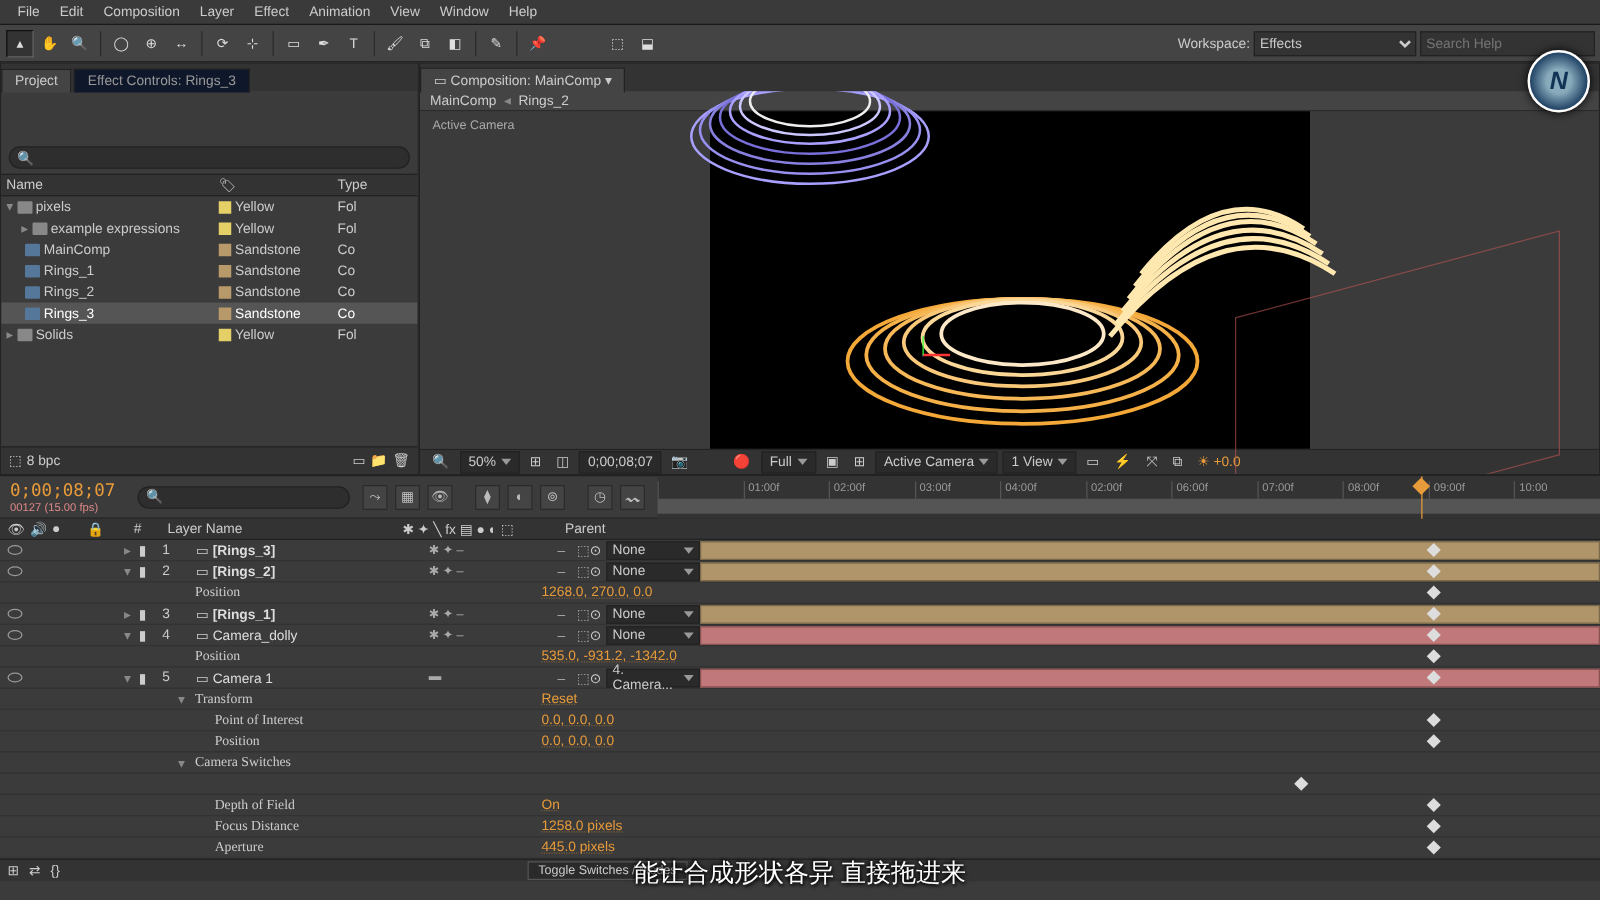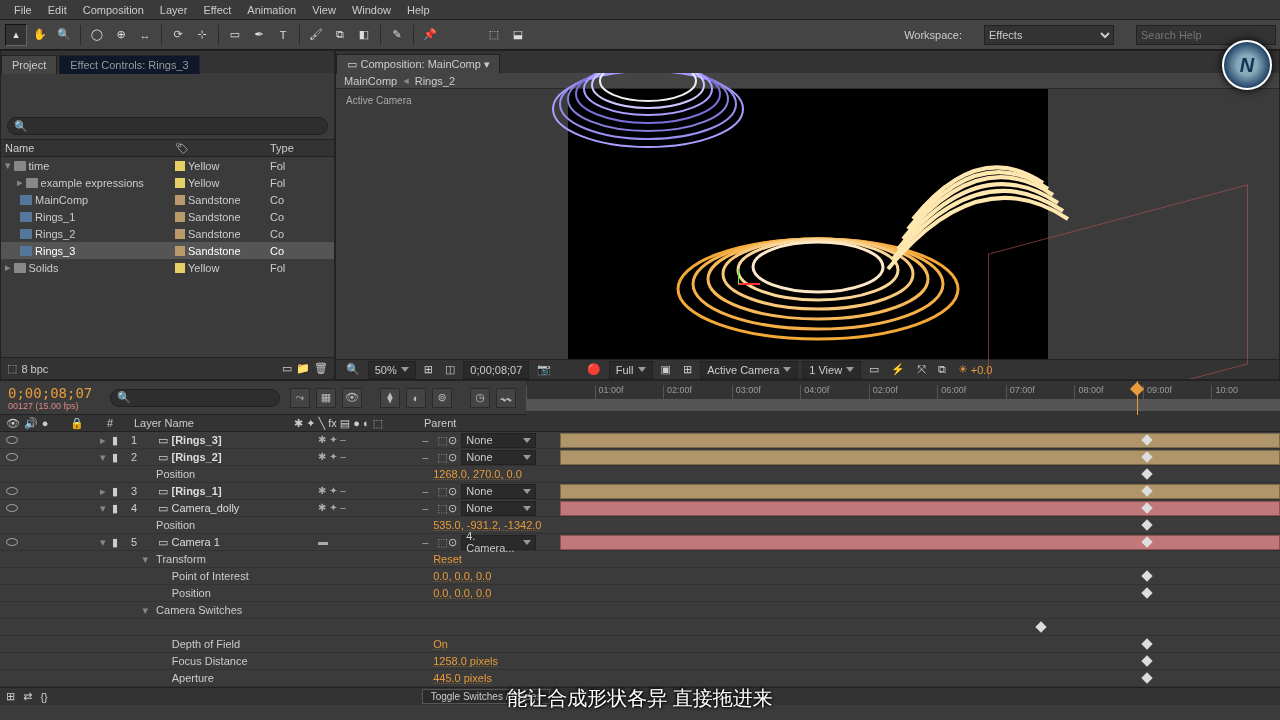--- a/index.html
+++ b/index.html
@@ -8,21 +8,21 @@
 
 .menubar { background: #3a3a3a; height: 20px; display: flex; align-items: center; padding: 0 6px; border-bottom: 1px solid #1a1a1a; }
 .menubar span { padding: 0 8px; cursor: default; }
 
 
 .toolbar { background: #444; height: 30px; display: flex; align-items: center; padding: 0 4px; border-bottom: 1px solid #1a1a1a; }
 .toolbar .tool { width: 22px; height: 22px; display: flex; align-items: center; justify-content: center; margin: 0 1px; border: 1px solid transparent; color: #ddd; }
 .toolbar .tool.active { background: #333; border: 1px inset #666; }
 .toolbar .sep { width: 1px; height: 20px; background: #2a2a2a; margin: 0 4px; }
 .toolbar .spacer { flex: 1; }
-.workspace { display: flex; align-items: center; gap: 22px; }
+.workspace { display: flex; align-items: center; gap: 3px; }
 .workspace select { background: #333; color: #ccc; border: 1px solid #222; height: 20px; width: 130px; }
 .workspace .search { background: #333; color: #888; border: 1px solid #222; height: 20px; width: 140px; padding: 0 4px; }
 .logo { width: 50px; height: 50px; position: absolute; right: 8px; top: 40px; border-radius: 50%; background: radial-gradient(circle,#8ab 30%,#246 70%); border: 2px solid #fff; box-shadow: 0 0 8px #000; z-index: 30; display:flex; align-items:center; justify-content:center; font-weight:bold; font-style:italic; color:#135; font-size:20px; }
 
 
 .panels-top { display: flex; height: 330px; background: #3b3b3b; }
 .panel { border: 1px solid #222; display: flex; flex-direction: column; background: #3b3b3b; }
 .panel-tabs { display: flex; background: #333; height: 22px; align-items: flex-end; }
 .panel-tab { padding: 3px 10px; background: #3b3b3b; border: 1px solid #222; border-bottom: none; margin-right: 2px; position: relative; top: 1px; }
 .panel-tab.active { background: #444; }
@@ -89,38 +89,38 @@
 .ruler-work { position: absolute; left: 0; top: 18px; right: 0; height: 12px; background: #555; }
 .cti { position: absolute; top: 0; bottom: 0; width: 1px; background: #e89b3a; left: 81%; z-index: 5; }
 .cti:before { content:''; position:absolute; top:3px; left:-5px; width:10px; height:10px; background:#e89b3a; transform:rotate(45deg); }
 
 .tl-cols { height: 17px; background: #333; display: flex; align-items: center; border-bottom: 1px solid #222; }
 .tl-left { width: 560px; display: flex; align-items: center; }
 .col-av { width: 70px; display:flex; gap:4px; padding-left:6px; }
 .col-lock { width: 30px; }
 .col-num { width: 20px; text-align:center; }
 .col-label { width: 14px; }
-.col-name { width: 160px; }
+.col-name { width: 188px; }
 .col-switch { width: 130px; }
 .col-parent { flex:1; display:flex; align-items:center; gap:4px; }
 .parent-sel { background:#2a2a2a; border:1px solid #222; height:15px; width:75px; padding:0 4px; display:flex; align-items:center; justify-content:space-between; }
 
 .layer-row { height: 17px; display: flex; align-items: center; border-bottom: 1px solid #323232; }
 .layer-row .tl-left { height: 17px; }
 .layer-track { flex: 1; position: relative; height: 17px; }
 .bar { position: absolute; top: 1px; bottom: 1px; }
 .bar-tan { background: #b0956b; border:1px solid #7a6a4a; }
 .bar-red { background: #c0787a; border:1px solid #8a5252; }
 .label-chip { width: 12px; height: 12px; }
 .chip-tan { background: #b0956b; }
 .chip-red { background: #c0787a; }
 .tw { color:#888; }
 .layer-name { color:#ddd; }
 .layer-name.bold { font-weight: bold; }
-.prop-name { color:#ccc; }
+.prop-name { color:#ccc;font-family:Liberation Serif, serif; }
 .prop-val { color: #e89b3a; text-decoration: underline dotted #e89b3a55; }
 .kf { position:absolute; width:8px; height:8px; background:#ddd; transform:rotate(45deg); top:4px; }
 
 .tl-footer { height: 18px; background: #333; border-top: 1px solid #222; display:flex; align-items:center; padding:0 6px; gap:8px; }
 .toggle-btn { background: #2a2a2a; border: 1px solid #555; padding: 1px 8px; font-size: 10px; }
 
 
 .subtitle { position: absolute; bottom: 8px; left: 0; right: 0; text-align: center; color: #fff; font-size: 20px; text-shadow: 1px 1px 3px #000, -1px -1px 3px #000; z-index: 50; font-family: "Microsoft YaHei", sans-serif; }
 
 .tri { display:inline-block; width:0; height:0; border-left:4px solid transparent; border-right:4px solid transparent; border-top:5px solid #999; }
@@ -191,21 +191,21 @@
       <div class="proj-colhead">
         <div class="c1">Name</div>
         <div class="c2">🏷</div>
         <div class="c3">Type</div>
       </div>
       <div id="proj-rows">
           <div class="proj-row">
             <div class="c1 ">
               <span class="tw">▾</span>
               <span class="folder-ico"></span>
-              <span>time</span>
+              <span>pixels</span>
             </div>
     <div class="c2">
               <span class="swatch yellow"></span>
               <span>Yellow</span>
             </div>
     <div class="c3">Fol</div>
           </div>
           <div class="proj-row">
             <div class="c1 indent1">
               <span class="tw">▸</span>

